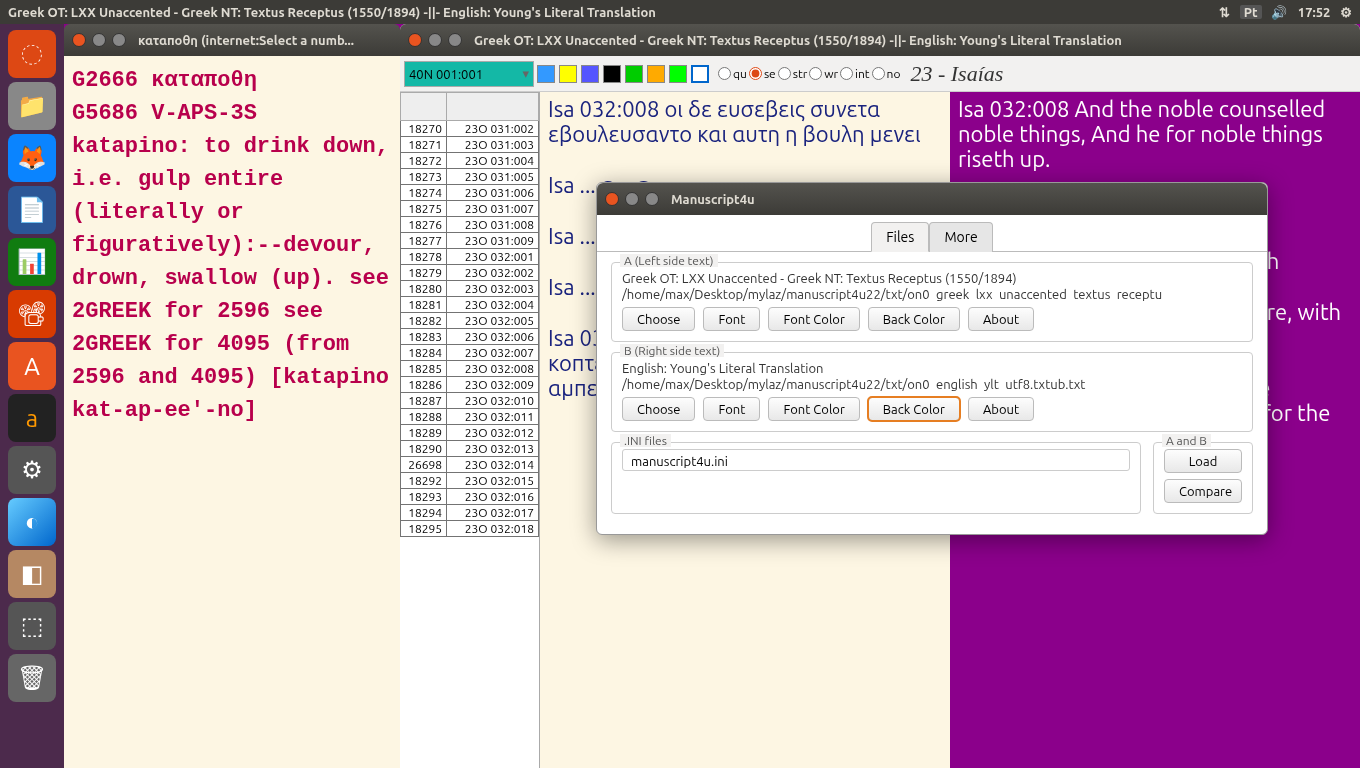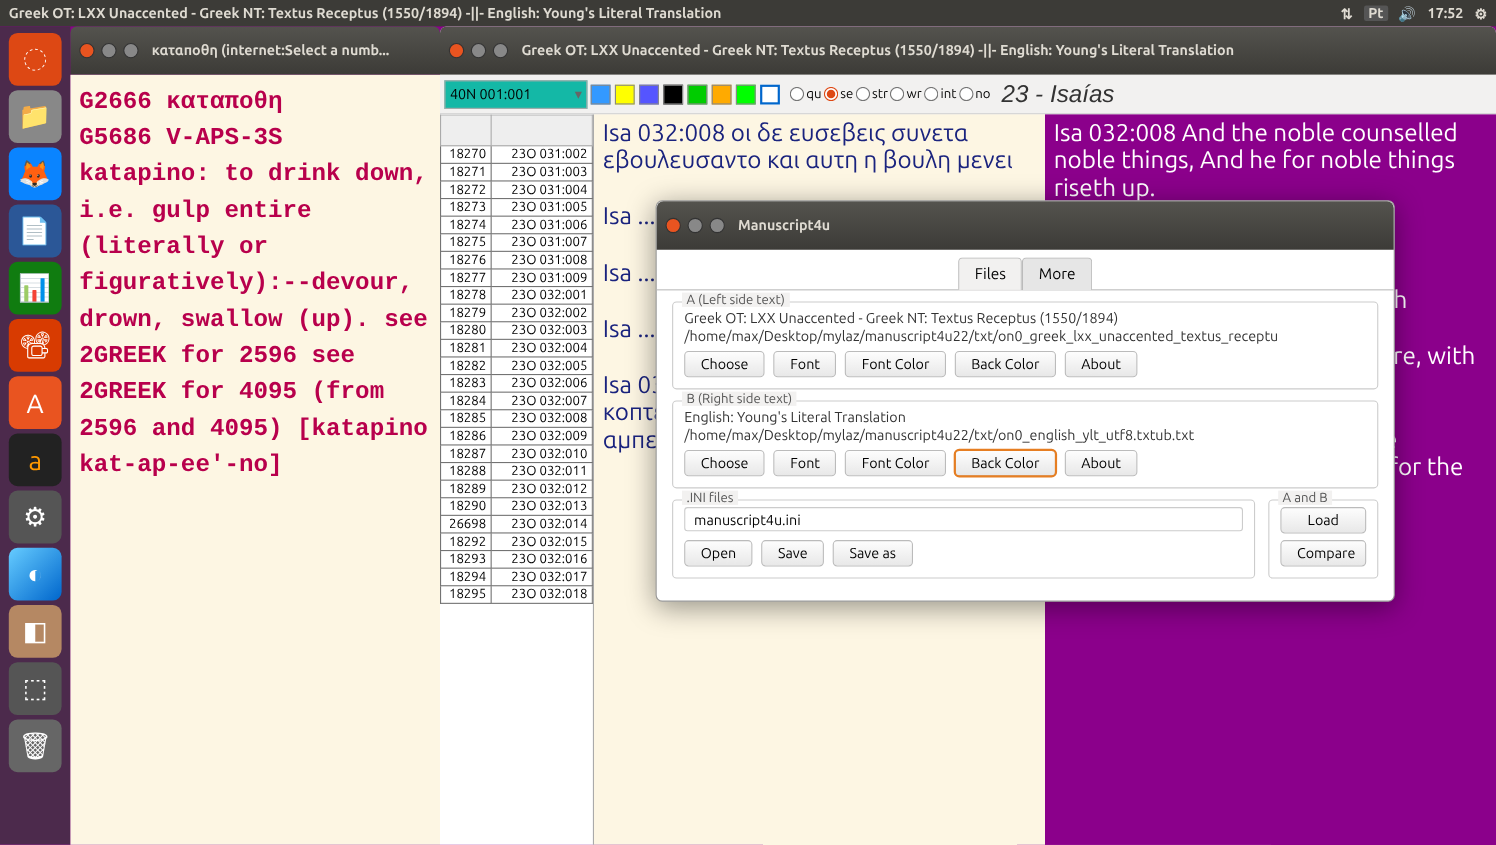--- a/index.html
+++ b/index.html
@@ -21,41 +21,41 @@
 .launcher-item.calc { background: #107c10; }
 .launcher-item.impress { background: #d83b01; }
 .launcher-item.soft { background: #e95420; }
 .launcher-item.amazon { background: #222; color:#ff9900; }
 .launcher-item.gear { background: #555; }
 .launcher-item.misc1 { background: linear-gradient(135deg,#6cf,#06c); }
 .launcher-item.misc2 { background: #b58863; }
 .launcher-item.trash { background: #666; }
 
 
-.titlebar { height: 44px; background: linear-gradient(#54534e,#3c3b37); color: #dfdbd2; display: flex; align-items: center; padding: 0 8px; font-size: 13px; font-weight: bold; border-radius: 6px 6px 0 0; }
+.titlebar { height: 32px; background: linear-gradient(#54534e,#3c3b37); color: #dfdbd2; display: flex; align-items: center; padding: 0 8px; font-size: 13px; font-weight: bold; border-radius: 6px 6px 0 0; }
 .win-controls { display: flex; gap: 6px; margin-right: 12px; }
 .win-btn { width: 14px; height: 14px; border-radius: 50%; border: 1px solid #333; }
 .win-close { background: #e95420; }
 .win-min { background: #888; }
 .win-max { background: #888; }
 
 
 .lex-win { position: absolute; top: 24px; left: 64px; width: 336px; height: 740px; }
 .lex-body { background: #fdf6e3; height: calc(100% - 28px); padding: 8px; font-family: Liberation Mono, monospace; font-size: 22px; font-weight: bold; color: #b8004c; line-height: 1.5; white-space: pre-wrap; }
 
 
 .main-win { position: absolute; top: 24px; left: 400px; width: 960px; height: 740px; background: #f2f1f0; border-radius: 6px 6px 0 0; }
 .toolbar { height: 36px; display: flex; align-items: center; padding: 4px; gap: 2px; background: #f2f1f0; border-bottom: 1px solid #ccc; }
 .combo { border: 1px solid #aaa; background: #14b8a6; height: 26px; width: 130px; display: flex; align-items: center; padding: 0 4px; font-size: 13px; position: relative; }
 .combo::after { content: "▾"; position: absolute; right: 4px; color: #666; }
 .tbtn { width: 18px; height: 18px; border: 1px solid #888; margin: 0 1px; }
 .radio-group { display: flex; gap: 2px; margin-left: 6px; font-size: 12px; }
 .radio-group label { display: flex; align-items: center; gap: 2px; }
 .radio-group input { accent-color: #dd4814; }
-.book-label { margin-left: 8px; font-style: italic; font-size: 22px; color: #333; font-family: Liberation Sans, sans-serif; text-align: center; }
+.book-label { margin-left: 8px; font-style: italic; font-size: 22px; color: #333; font-family: Liberation Serif, serif; text-align: center; }
 
 .main-body { display: flex; height: calc(100% - 28px - 36px); }
 .verse-table { width: 140px; border-right: 1px solid #aaa; overflow: hidden; font-size: 12px; background: white; }
 .verse-table table { border-collapse: collapse; width: 100%; }
 .verse-table th { background: #eee; border: 1px solid #aaa; height: 28px; }
 .verse-table td { border: 1px solid #737373; padding: 1px 4px; text-align: right; }
 .verse-table td:first-child { width: 46px; }
 .text-cols { flex: 1; display: flex; }
 .col-left { flex: 1; background: #fdf6e3; padding: 4px 8px; font-family: serif; font-size: 22px; color: #1a237e; overflow: hidden; }
 .col-right { flex: 1; background: #8b008b; color: white; padding: 4px 8px; font-family: serif; font-size: 22px; overflow: hidden; }
@@ -325,25 +325,20 @@
         <button class="dbtn">Font</button>
         <button class="dbtn">Font Color</button>
         <button class="dbtn focus">Back Color</button>
         <button class="dbtn">About</button>
       </div>
     </div>
     <div class="bottom-row">
       <div class="ini-box section">
         <div class="section-label">.INI files</div>
         <div class="ini-list">manuscript4u.ini</div>
-        <div class="btn-row">
-          <button class="dbtn">Open</button>
-          <button class="dbtn">Save</button>
-          <button class="dbtn">Save as</button>
-        </div>
       </div>
       <div class="ab-box section">
         <div class="section-label">A and B</div>
         <button class="dbtn" style="width:100%;margin-bottom:6px">Load</button>
         <button class="dbtn" style="width:100%">Compare</button>
       </div>
     </div>
   </div>
 </div>
 

